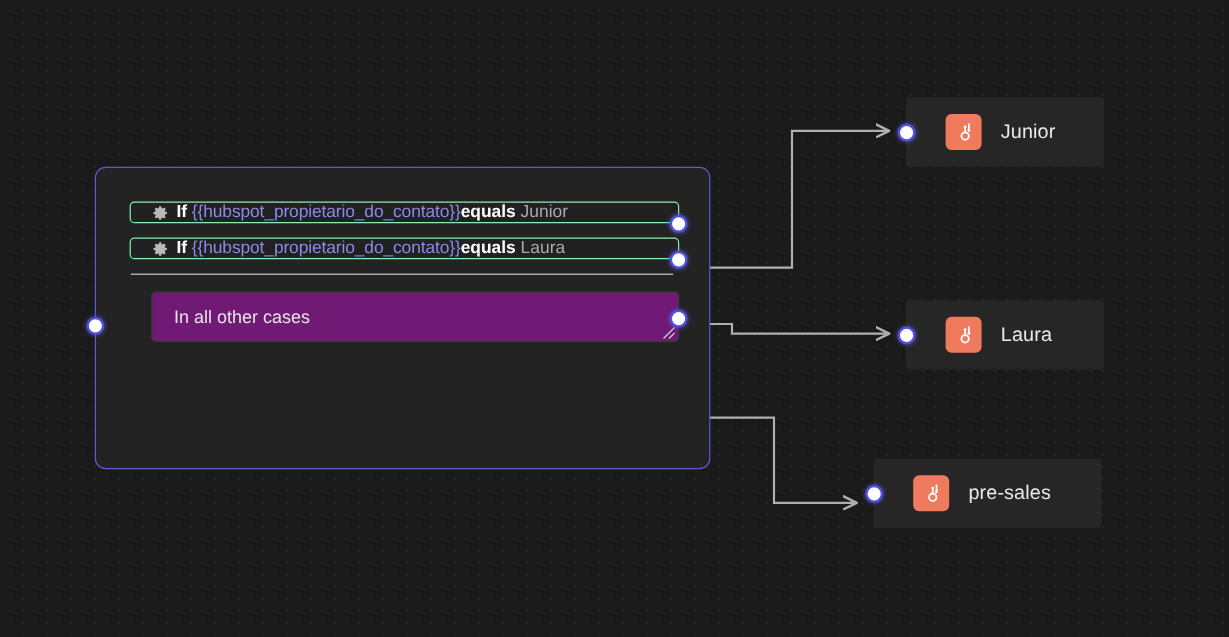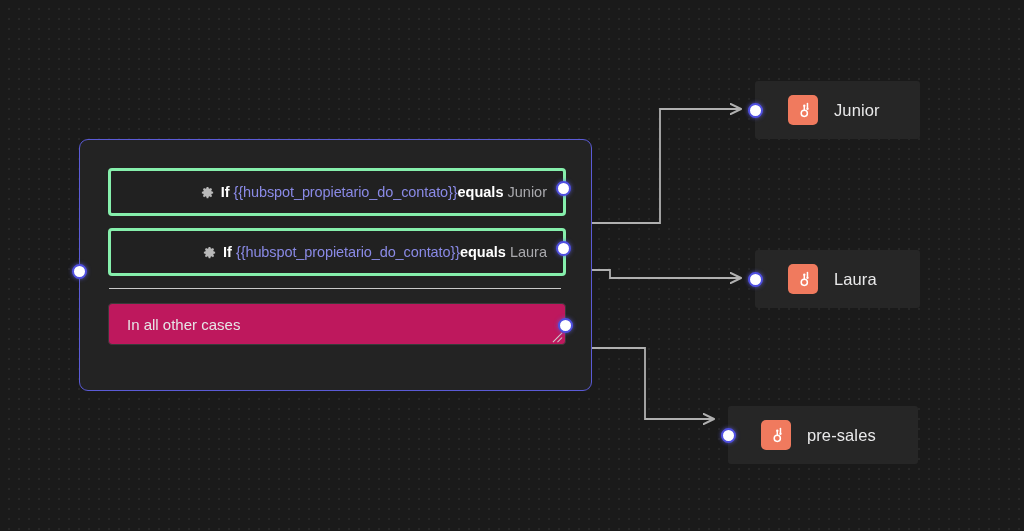--- a/index.html
+++ b/index.html
@@ -45,31 +45,30 @@
   .node-title {
     color: #e9e9ea;
     font-size: 16.5px;
     letter-spacing: .1px;
     margin: 0 0 18px 0;
     font-weight: 400;
   }
 
   .cond-row {
     position: relative;
-    height: 48px;
-    border: 3px solid #86efac;
+    height: 18px;
+    border: 1px solid #86efac;
     border-radius: 4px;
     background: #212121;
     display: flex;
     align-items: center;
     padding: 0 16px 0 17px;
     margin-bottom: 12px;
     white-space: nowrap;
     overflow: visible;
-    justify-content: flex-end;
   }
 
   .gear-icon {
     width: 15px; height: 15px;
     flex: 0 0 15px;
     margin-right: 6px;
     display: block;
   }
 
   .cond-text {
@@ -87,24 +86,25 @@
     background: #c9c9c9;
     margin: 10px 5px 14px 1px;
     border: 0;
   }
 
   .other-row {
     position: relative;
     height: 42px;
     border: 1px solid #3a3a3a;
     border-radius: 4px;
-    background: #be185d;
+    background: #701a75;
     display: flex;
     align-items: center;
     padding: 0 16px 0 18px;
+    margin-left: 18px;
   }
   .other-row .cond-text { font-size: 15px; color: #e6e6e7; }
 
   .resize-handle {
     position: absolute;
     right: 2px; bottom: 1px;
     width: 11px; height: 11px;
   }
 
   
@@ -149,21 +149,21 @@
   }
   .hs-logo svg { display: block; }
   .target-label {
     color: #e9e9ea;
     font-size: 16.5px;
     letter-spacing: .1px;
   }
 
   #node-junior   { left: 755px; top: 81px;  width: 165px; }
   #node-laura    { left: 755px; top: 250px; width: 165px; }
-  #node-presales { left: 728px; top: 406px; width: 190px; }
+  #node-presales { left: 728px; top: 382px; width: 190px; }
 </style>
 </head>
 <body>
 
 <div id="canvas">
 
   <svg id="edges" viewBox="0 0 1024 531" width="1024" height="531">
     <defs>
       <marker id="arrow" viewBox="0 0 10 10" refX="9" refY="5" markerWidth="7" markerHeight="7" orient="auto-start-reverse">
         <path d="M 0 0.6 L 9 5 L 0 9.4" fill="none" stroke="#b0b0b0" stroke-width="1.6" stroke-linecap="round" stroke-linejoin="round"></path>

